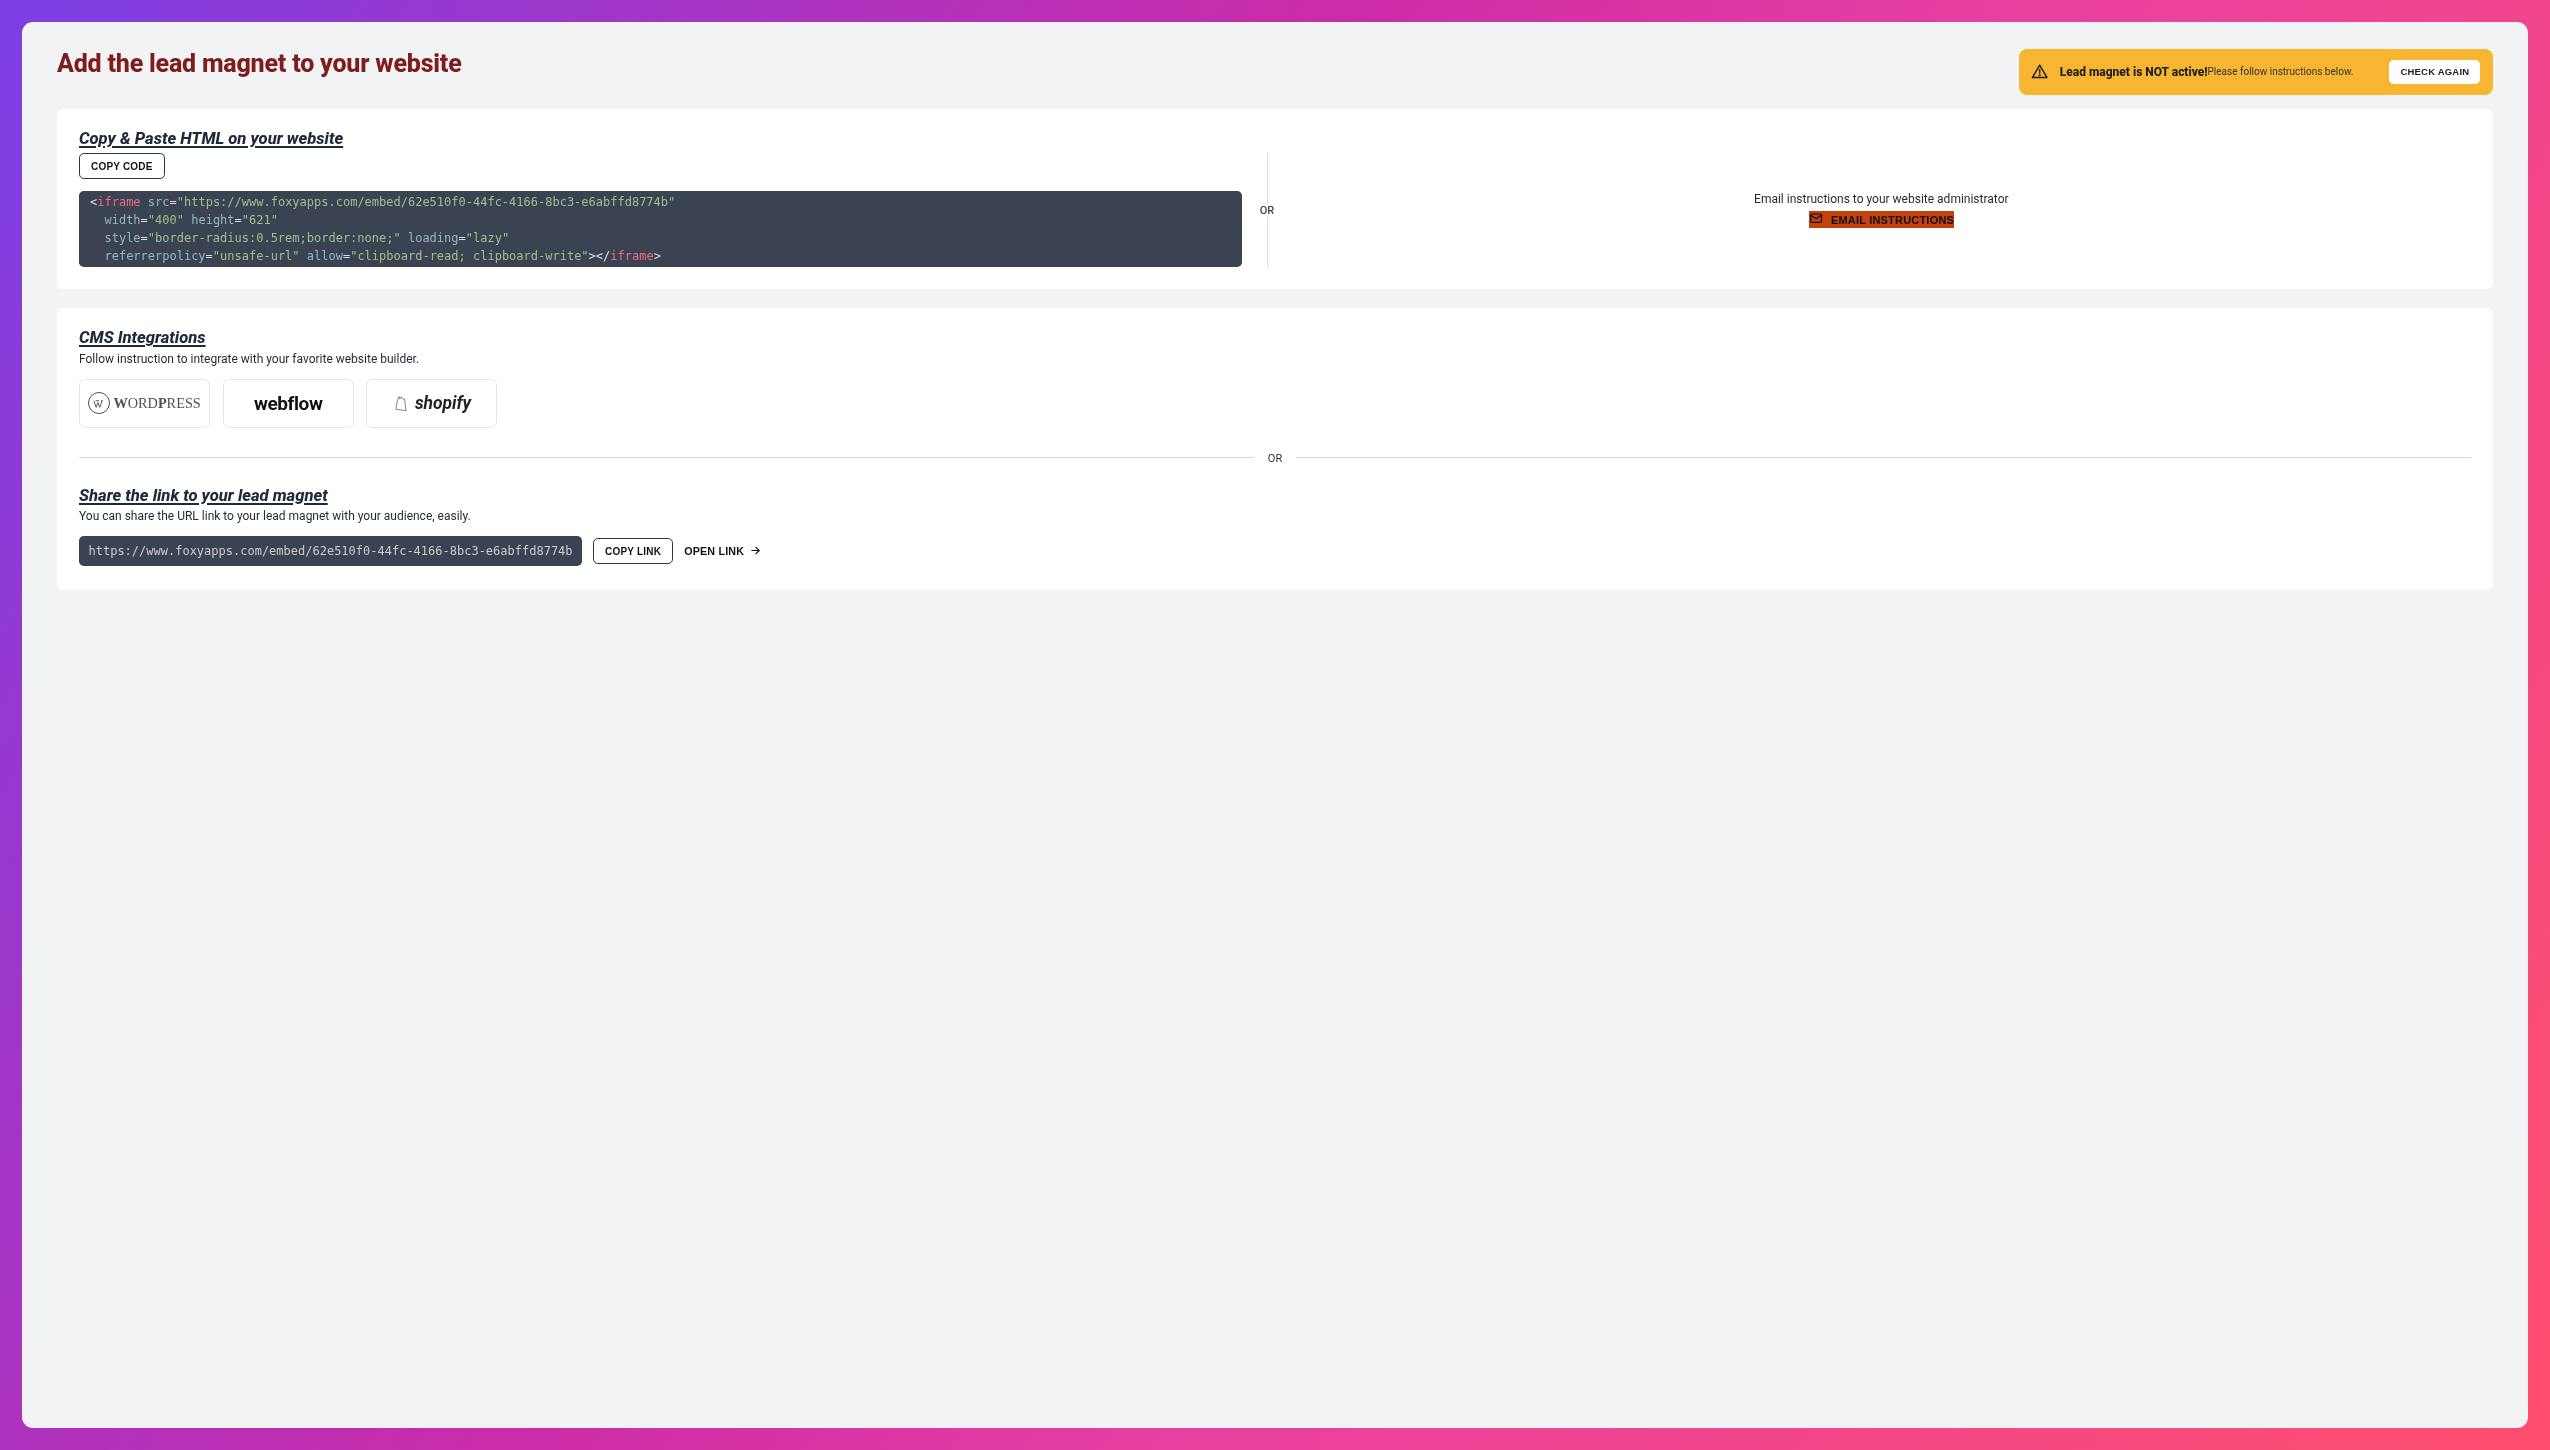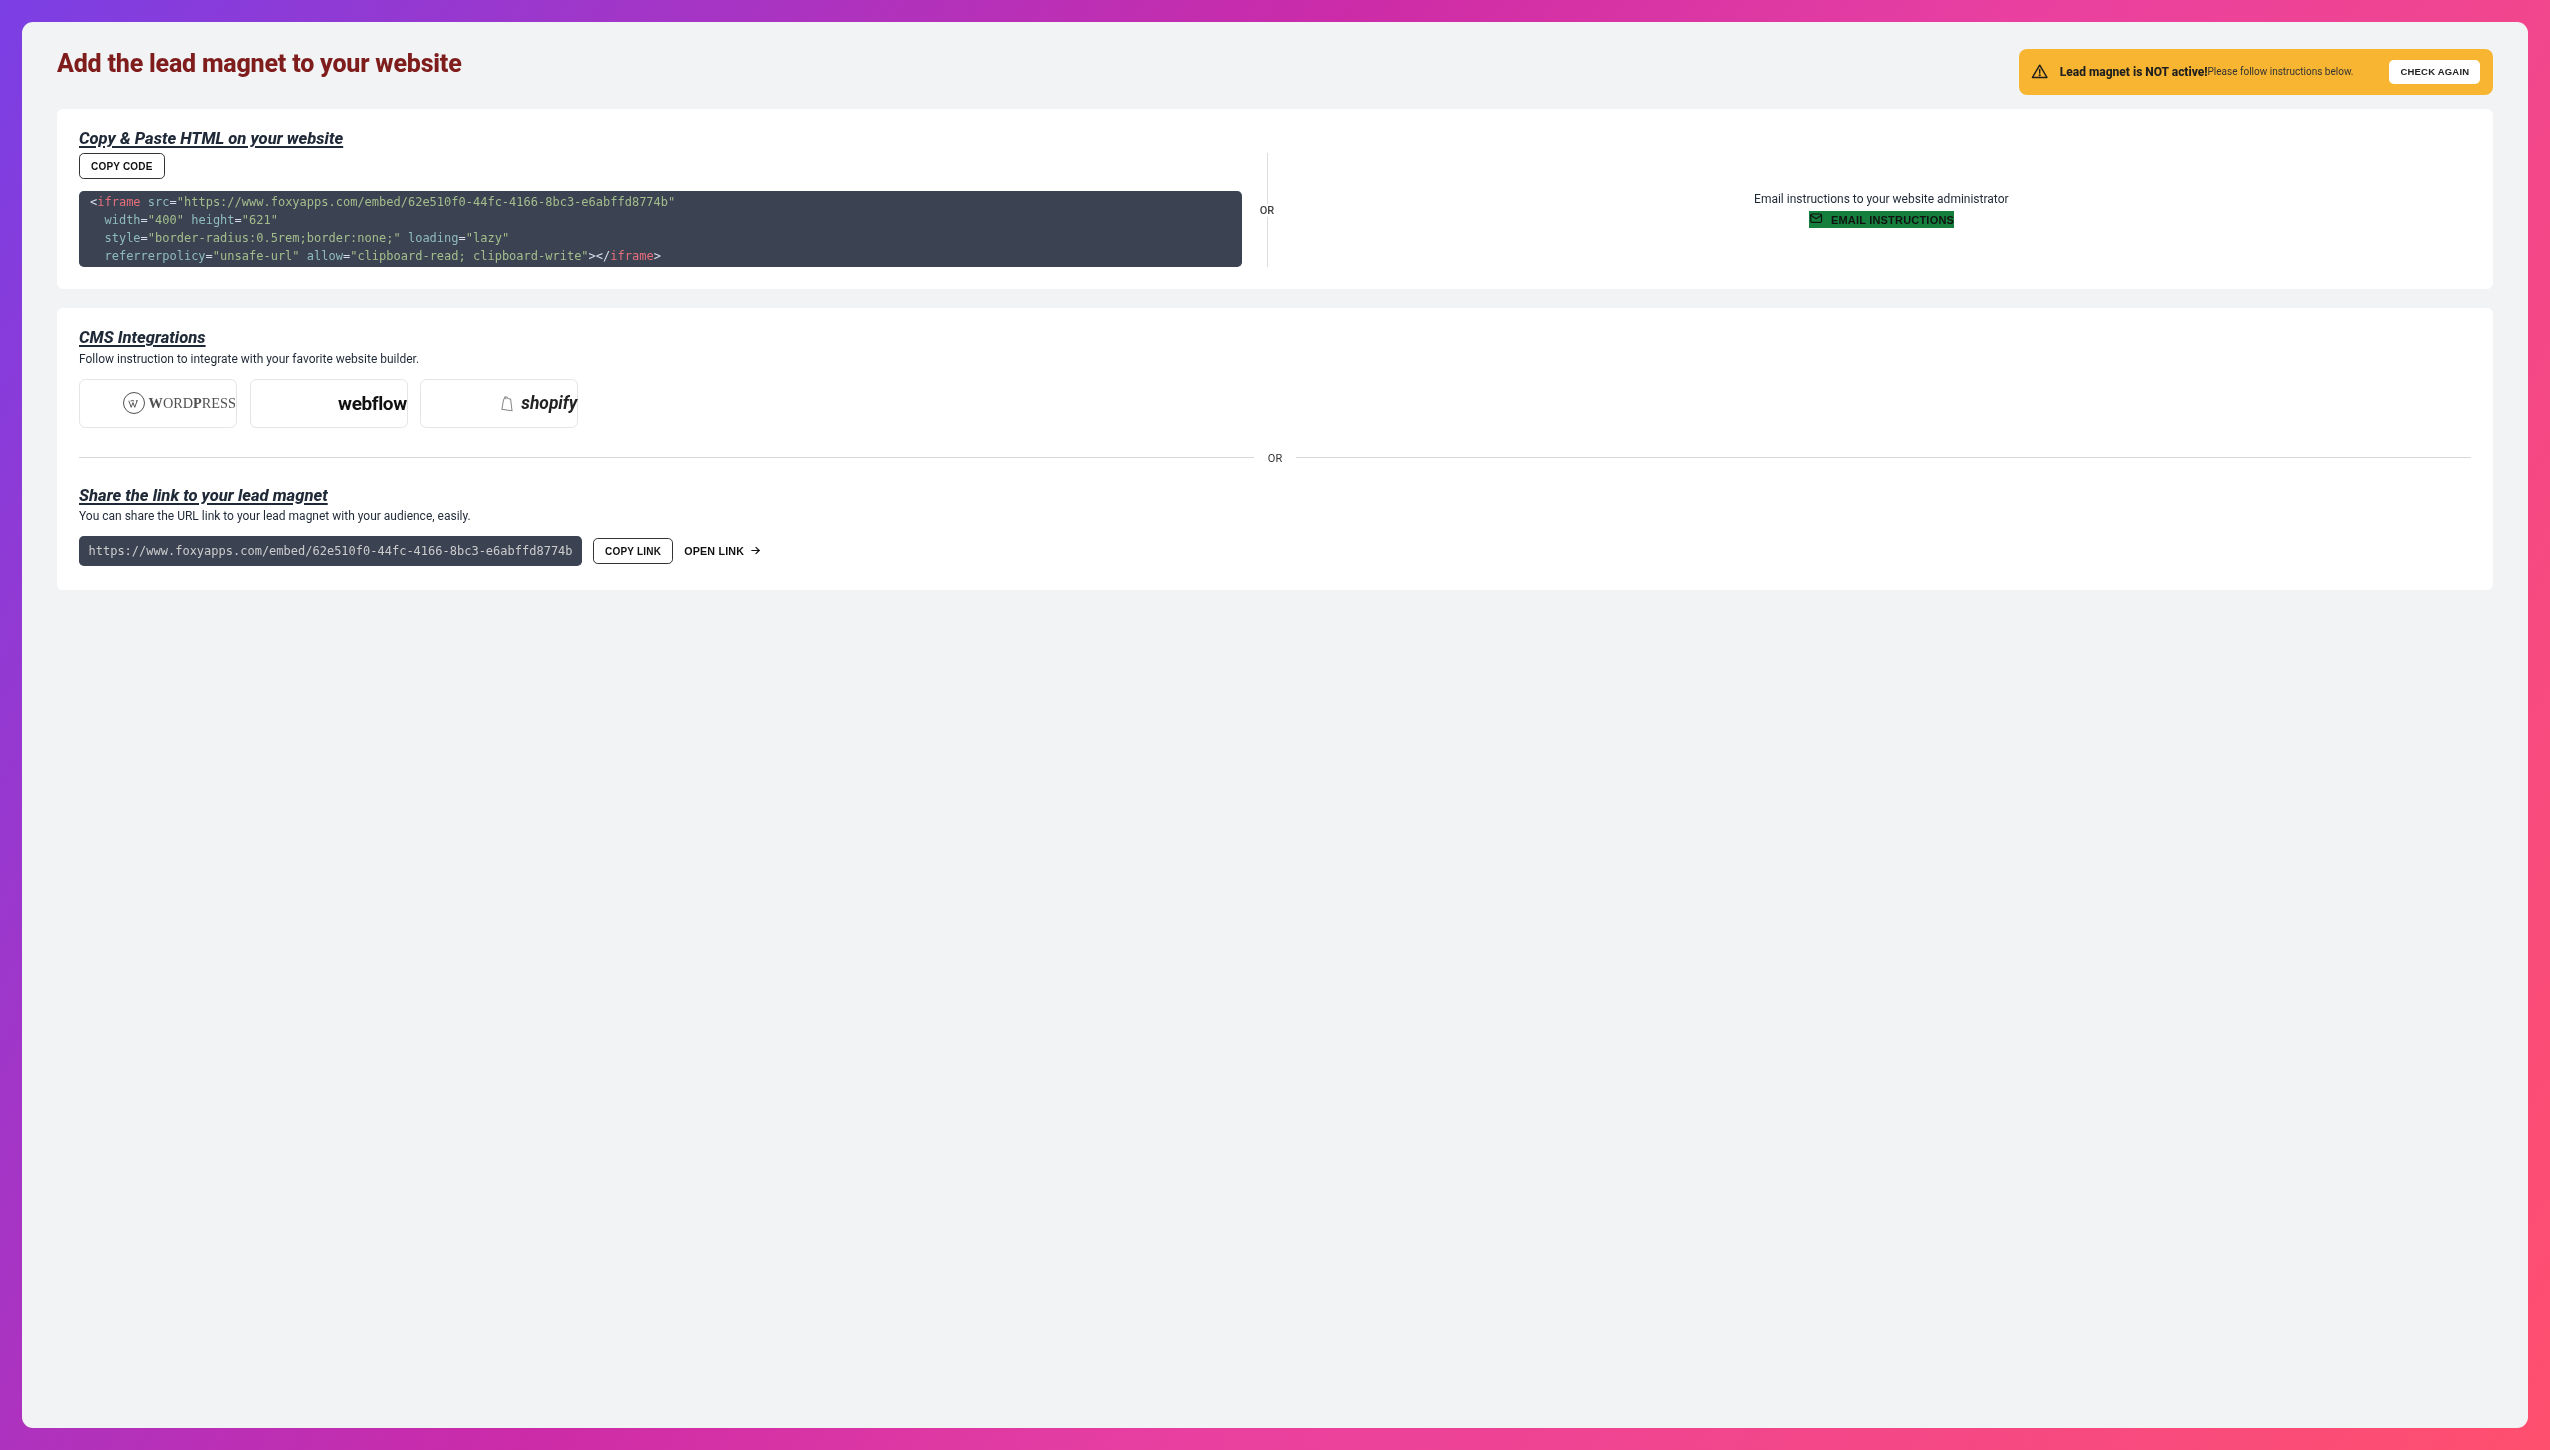--- a/index.html
+++ b/index.html
@@ -127,41 +127,41 @@
 .copy-right {
   flex: 1;
   display: flex;
   flex-direction: column;
   align-items: center;
   justify-content: center;
   padding: 0 8px;
 }
 .email-text { font-size: 12px; color: #1f2937; margin-bottom: 5px; }
 .email-btn {
-  background: #15803d;
+  background: #c2410c;
   border: none;
   font-weight: 800;
   font-size: 11px;
   letter-spacing: 0.2px;
   color: #111;
   display: flex;
   align-items: center;
   gap: 8px;
   cursor: pointer;
 }
 .envelope-svg { width: 14.3px; height: 14.3px; }
 .integrations-row { display: flex; gap: 12.7px; }
 .integration-card {
   border: 0.8px solid #e3e5e8;
   border-radius: 6.3px;
-  width: 158px;
+  width: 131px;
   height: 49px;
   display: flex;
   align-items: center;
-  justify-content: flex-end;
+  justify-content: center;
   cursor: pointer;
   background: #fff;
 }
 .wp-logo { display: flex; align-items: center; gap: 3.2px; color: #515151; }
 .wp-logo .mark {
   width: 22px; height: 22px; border: 1.6px solid #515151; border-radius: 50%;
   display: flex; align-items: center; justify-content: center;
 }
 .wp-logo .t1 { font-family: Georgia, serif; font-size: 14.3px; color: #515151; }
 .wp-logo .t1 .w { font-weight: 700; }

